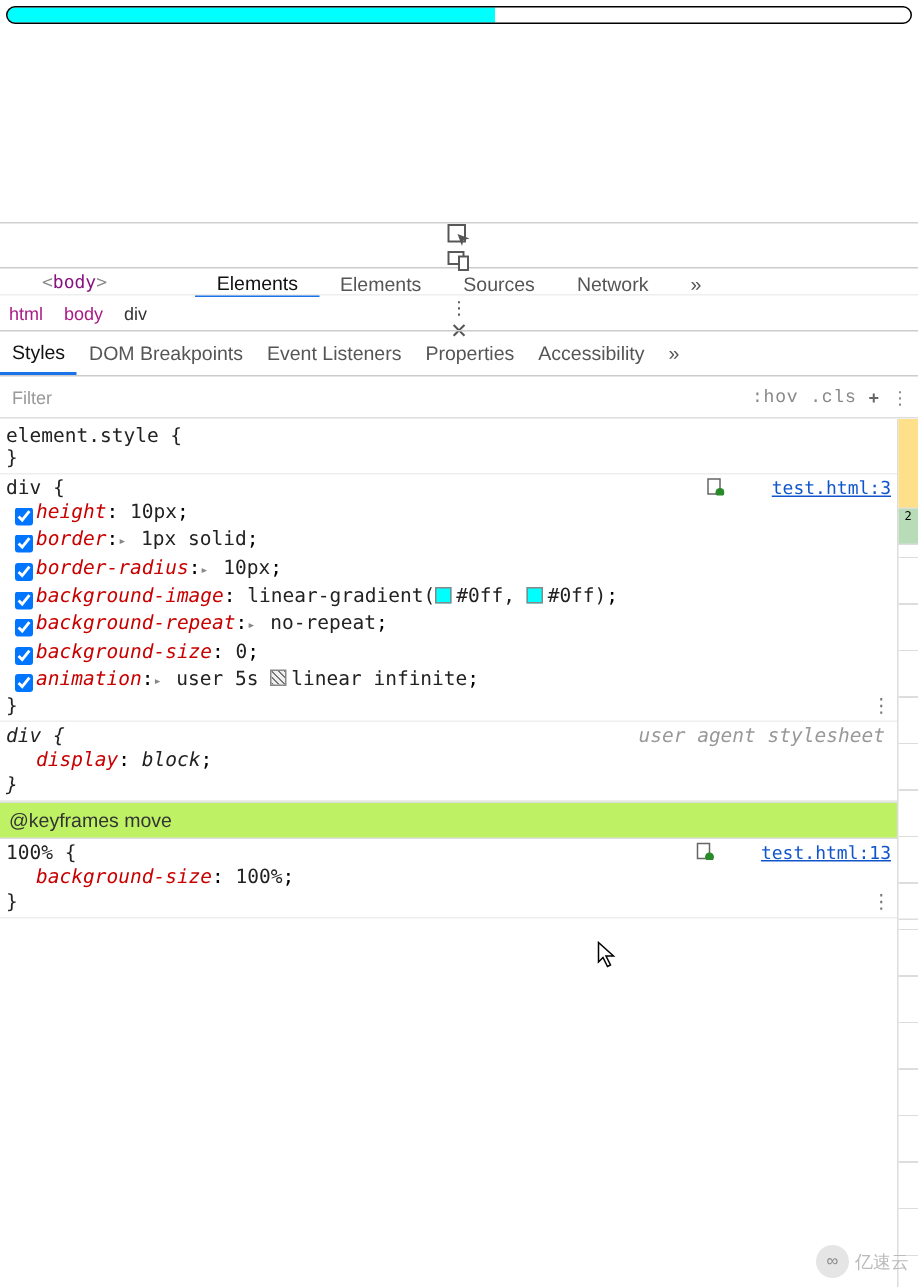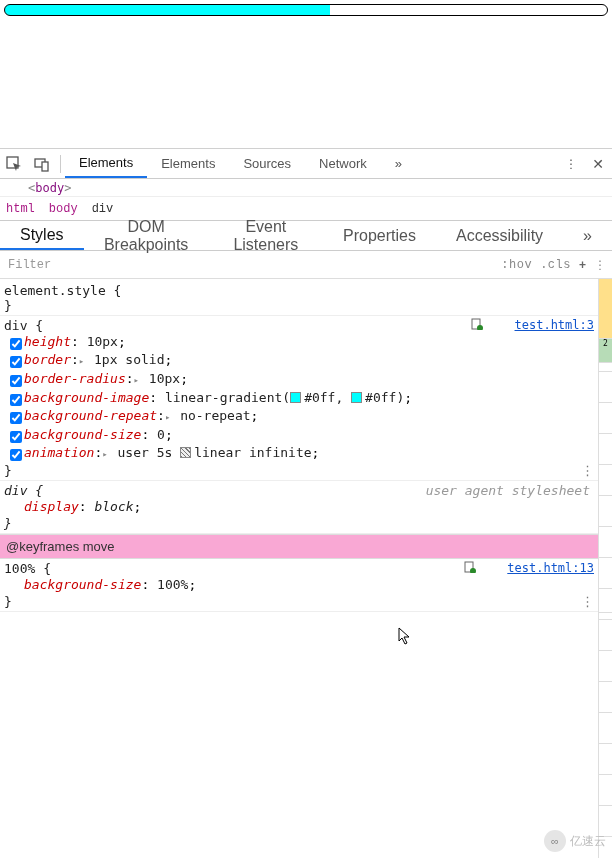--- a/index.html
+++ b/index.html
@@ -35,20 +35,21 @@
     height: calc(858px - 148px);
     position: relative;
   }
 
   .toolbar {
     display: flex;
     align-items: center;
     height: 30px;
     border-bottom: 1px solid #ccc;
     color: #555;
+    flex-direction: column;
   }
   .toolbar .tool-icon {
     width: 28px;
     display: flex;
     justify-content: center;
     align-items: center;
     color: #555;
   }
   .toolbar .sep {
     width: 1px;
@@ -90,62 +91,61 @@
   .dom-tag { color: #881280; }
 
   .breadcrumb {
     display: flex;
     align-items: center;
     height: 24px;
     border-bottom: 1px solid #ccc;
     padding: 0 6px;
     gap: 14px;
     color: #aa1b85;
-    font-family: Liberation Mono, monospace;
+    font-family: Liberation Sans, sans-serif;
     font-size: 12px;
   }
   .breadcrumb span { cursor: pointer; }
   .breadcrumb .sel { color: #333; }
 
   .subtabs {
     display: flex;
     align-items: center;
     height: 30px;
     border-bottom: 1px solid #ccc;
   }
   .subtab {
-    padding: 0 20px;
+    padding: 0 8px;
     height: 100%;
     display: flex;
     align-items: center;
     color: #555;
-    font-size: 16px;
+    font-size: 13px;
     cursor: pointer;
-    text-align: center;
   }
   .subtab.active {
     color: #111;
     border-bottom: 2px solid #1a73e8;
   }
 
   .filterbar {
     display: flex;
     align-items: center;
     height: 28px;
     border-bottom: 1px solid #ddd;
     padding: 0 6px;
     color: #888;
     gap: 8px;
   }
   .filter-input {
     flex: 1;
     border: none;
     outline: none;
     font-size: 12px;
-    font-family: Liberation Mono, monospace;
+    font-family: Liberation Sans, sans-serif;
     color: #701a75;
   }
   .filter-input::placeholder { color: #999; }
   .hov-cls { font-family: Liberation Mono, monospace; color: #888; letter-spacing: 0.5px; }
   .plus { font-weight: bold; color: #666; }
 
   .styles-body {
     flex: 1;
     overflow-y: auto;
     font-family: Consolas, Menlo, monospace;
@@ -221,21 +221,21 @@
     border: 1px solid #888;
     vertical-align: -1px;
     margin-right: 3px;
   }
   .sw-cyan { background: #0ff; }
   .sw-hatch {
     background-image: repeating-linear-gradient(45deg,#777 0,#777 1px,#eee 1px,#eee 3px);
   }
   .kf-head {
     padding: 4px 6px;
-    background: #f9a8d4;
+    background: #bef264;
     border-top: 1px solid #ddd;
     border-bottom: 1px solid #ddd;
     font-family: "Segoe UI", Arial, sans-serif;
     font-size: 13px;
     color: #333;
   }
   .float-kebab {
     position: absolute;
     right: 4px;
     bottom: 2px;

